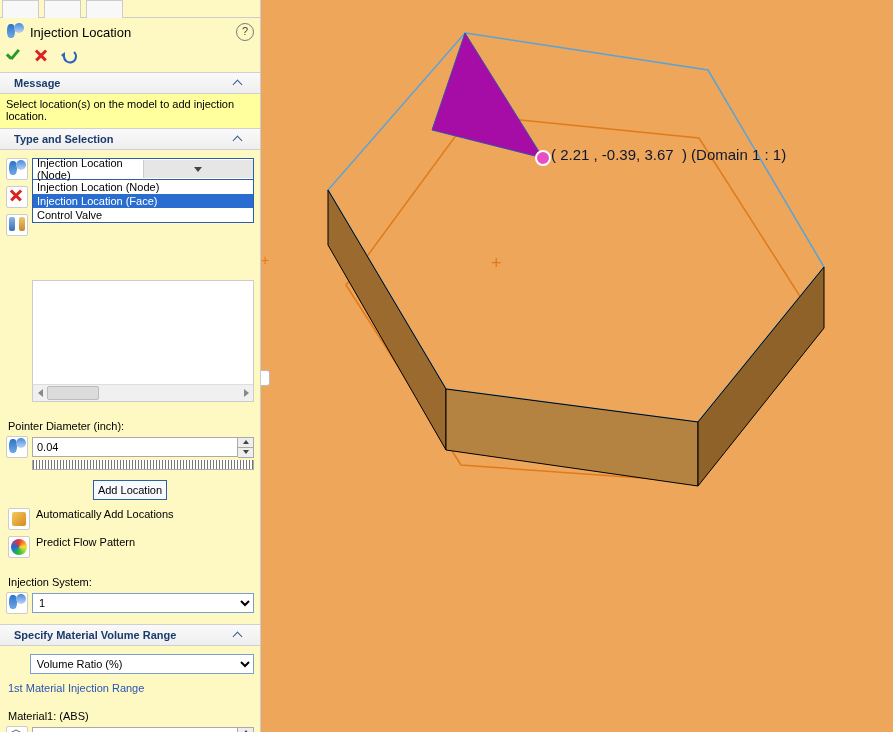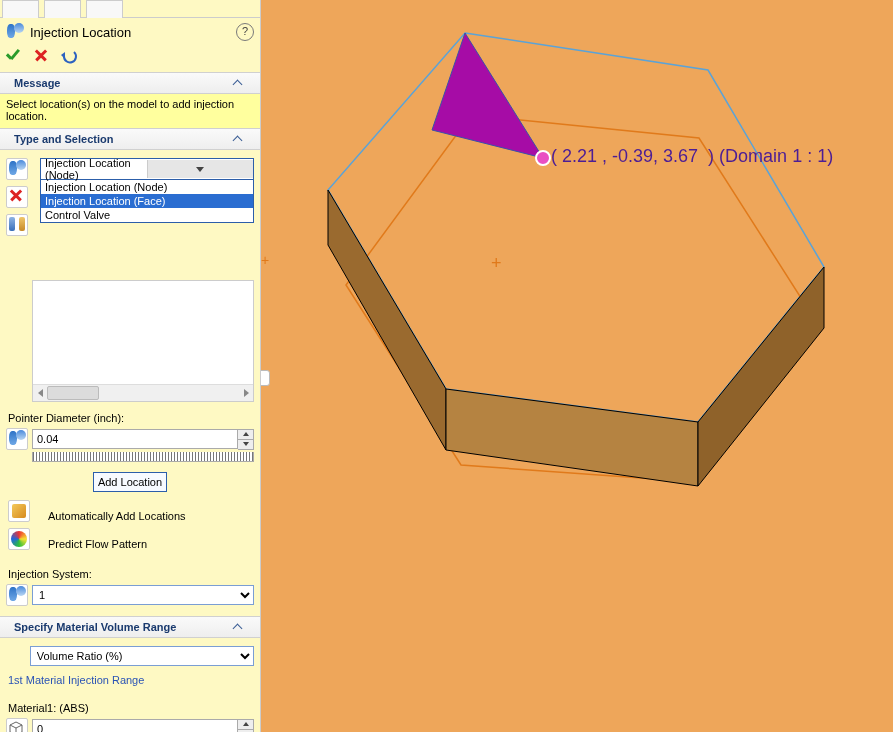--- a/index.html
+++ b/index.html
@@ -26,21 +26,21 @@
 .sec-head.no-top{border-top:none}
 .chev{margin-left:auto;width:14px;height:12px;position:relative}
 .chev::before{content:"";position:absolute;left:2px;top:4px;width:6px;height:6px;border-left:1.5px solid #3a5d95;border-top:1.5px solid #3a5d95;transform:rotate(45deg)}
 .msgbox{padding:4px 6px 6px;background:#ffff9e;color:#000}
 .body-sec{padding:6px 6px 8px}
 .row{display:flex;align-items:center;gap:4px;margin:2px 0}
 .side-icons{width:22px;flex:none;display:flex;flex-direction:column;align-items:center;gap:6px}
 .side-icons .btn{width:20px;height:20px;border:1px solid #ccc;border-radius:2px;background:#fff;position:relative}
 .sel-wrap{flex:1;position:relative}
 select.combo{width:100%;height:20px;border:1px solid #7a9ed4;font-size:11px;padding:0 2px;background:#fff}
-.combo-open{position:absolute;z-index:50;top:0;left:8px;right:0}
+.combo-open{position:absolute;z-index:50;top:0;left:0;right:0}
 .combo-head{height:20px;border:1px solid #2c5ea9;display:flex;align-items:center;background:#fff}
 .combo-head span{flex:1;padding:0 4px}
 .combo-arrow{width:17px;height:18px;background:#e6e6e6;border-left:1px solid #ccc;display:flex;align-items:center;justify-content:center}
 .combo-arrow::after{content:"";border-left:4px solid transparent;border-right:4px solid transparent;border-top:5px solid #444}
 .combo-list{border:1px solid #2c5ea9;border-top:none;background:#fff}
 .combo-list .opt{padding:1px 4px}
 .combo-list .opt.sel{background:#2a6dd1;color:#fff}
 .listbox{margin-left:26px;margin-top:44px;height:120px;border:1px solid #ccc;background:#fff;position:relative}
 .hscroll{position:absolute;left:0;right:0;bottom:0;height:16px;background:#f0f0f0;border-top:1px solid #ddd;display:flex;align-items:center}
 .hscroll .thumb{margin-left:14px;width:50px;height:12px;background:#dcdcdc;border:1px solid #bbb;border-radius:2px}
@@ -54,30 +54,30 @@
 input.spin{flex:1;height:18px;border:1px solid #aaa;padding:0 4px;font-size:11px}
 .spin-btns{width:15px;display:flex;flex-direction:column;border:1px solid #aaa;border-left:none}
 .spin-btns .sb{height:9px;background:#eee;display:flex;align-items:center;justify-content:center}
 .spin-btns .sb:first-child{border-bottom:1px solid #aaa}
 .spin-btns .sb::after{content:"";border-left:3px solid transparent;border-right:3px solid transparent}
 .spin-btns .up::after{border-bottom:4px solid #444}
 .spin-btns .dn::after{border-top:4px solid #444}
 .ruler{height:9px;margin-left:26px;margin-top:1px;background:repeating-linear-gradient(90deg,#777 0 1px,#fff 1px 3px);border:1px solid #aaa;border-top:none}
 .centered{display:flex;justify-content:center;margin:10px 0 4px}
 .button{border:1px solid #2c5ea9;background:#f7faff;padding:3px 4px;font-size:11px;cursor:pointer}
-.chk-row{display:flex;align-items:flex-end;gap:18px;padding:4px 2px 2px;cursor:pointer}
+.chk-row{display:flex;align-items:flex-start;gap:6px;padding:4px 2px 2px;cursor:pointer}
 .chk-row .sq{width:20px;height:20px;border:1px solid #ccc;border-radius:2px;background:#fff;position:relative;flex:none}
 .sq-a::after{content:"";position:absolute;left:3px;top:3px;right:3px;bottom:3px;background:linear-gradient(135deg,#f3c95b,#d78a1e);border-radius:2px}
 .sq-b{overflow:hidden}
 .sq-b::after{content:"";position:absolute;left:2px;top:2px;right:2px;bottom:2px;background:conic-gradient(#e33,#f7e233,#2bbf3a,#2266dd,#e33);border-radius:50%}
 .link{color:#2a53b5}
 .viewport{flex:1;background:#eea65a;position:relative;overflow:hidden}
 .viewport svg{position:absolute;left:0;top:0}
 .grab{position:absolute;left:-7px;top:370px;width:14px;height:14px;background:#fff;border:1px solid #bbb;border-radius:3px}
-.annot{position:absolute;left:290px;top:146px;font-size:18px;color:#4c1d95;white-space:pre}
+.annot{position:absolute;left:290px;top:146px;font-size:15px;color:#0f172a;white-space:pre}
 .plus{position:absolute;left:230px;top:253px;font-size:18px;color:#e0791a}
 .plus2{position:absolute;color:#e0791a;font-size:14px}
 </style>
 </head>
 <body>
 
 <div class="container">
   <div class="panel">
     <div class="tabs">
       <span class="tab"></span>
@@ -143,21 +143,21 @@
       </div>
 
       <div class="listbox">
         <div class="hscroll">
           <span class="arr l"></span>
           <span class="thumb"></span>
           <span class="arr r"></span>
         </div>
       </div>
 
-      <div class="label" style="margin-top:8px">Pointer Diameter (inch):</div>
+      <div class="label" style="margin-top:16px">Pointer Diameter (inch):</div>
       <div class="row">
         <div class="side-icons">
           <span class="btn">
               <span class="icon-blue" style="left:1px;top:1px;position:absolute"></span>
             </span>
         </div>
         <div class="spin-wrap">
           <input class="spin" value="0.04" style="">
           <div class="spin-btns">
             <span class="sb up"></span>

